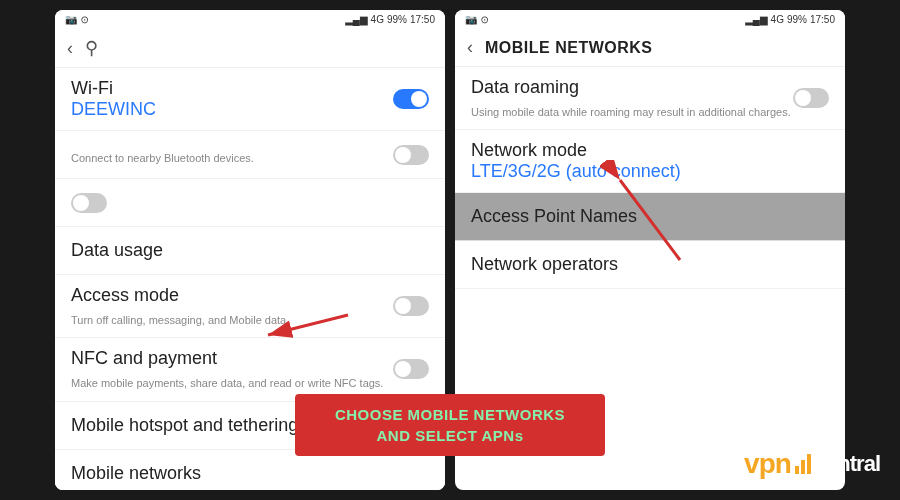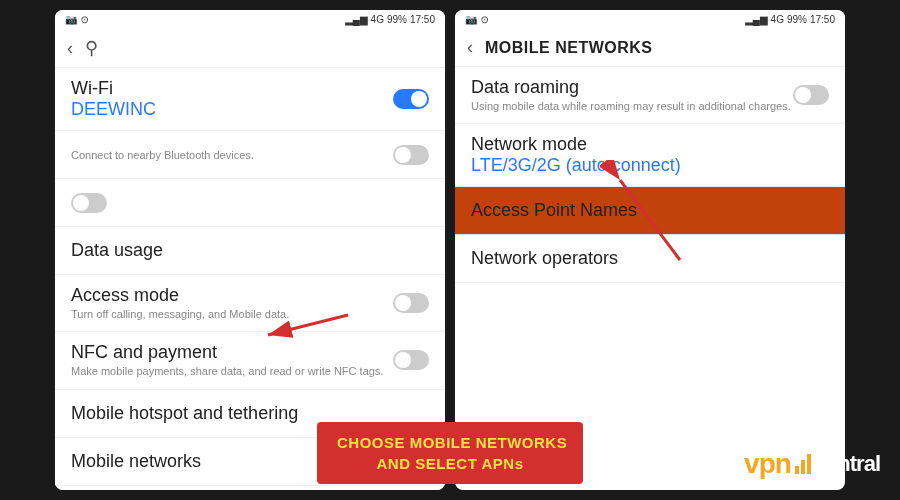--- a/index.html
+++ b/index.html
@@ -88,21 +88,21 @@
       flex: 1;
     }
     .setting-name {
       font-size: 18px;
       color: #222;
       font-weight: 400;
     }
     .setting-desc {
       font-size: 11px;
       color: #888;
-      margin-top: 1px;
+      margin-top: 7px;
       line-height: 1.3;
     }
     .setting-name.accent { color: #2979ff; }
 
     
     .toggle {
       width: 36px;
       height: 20px;
       border-radius: 10px;
       position: relative;
@@ -118,35 +118,35 @@
       background: #fff;
       border-radius: 50%;
       top: 2px;
     }
     .toggle.on::after { right: 2px; }
     .toggle.off::after { left: 2px; }
 
     
     .red-banner {
       position: absolute;
-      bottom: 16px;
+      bottom: 44px;
       left: 50%;
       transform: translateX(-50%);
       background: #d32f2f;
-      color: #fde047;
+      color: #86efac;
       padding: 10px 20px;
       border-radius: 4px;
       text-align: center;
       font-size: 15px;
       font-weight: 800;
       letter-spacing: 0.5px;
       white-space: nowrap;
       z-index: 10;
       line-height: 1.4;
-      width: 266px;
+      width: 310px;
     }
 
     
     .vpn-logo {
       position: absolute;
       bottom: 20px;
       right: 20px;
       display: flex;
       align-items: center;
       gap: 2px;
@@ -182,21 +182,21 @@
       z-index: 5;
     }
 
     
     .setting-item.highlighted {
       background: #fff;
     }
 
     
     .apn-item {
-      background: #c2410c;
+      background: #a3a3a3;
       justify-content: flex-end;
     }
   </style>
 </head>
 <body>
 
 <div class="phones-container">
 
   <div class="phone">
     <div class="status-bar">

